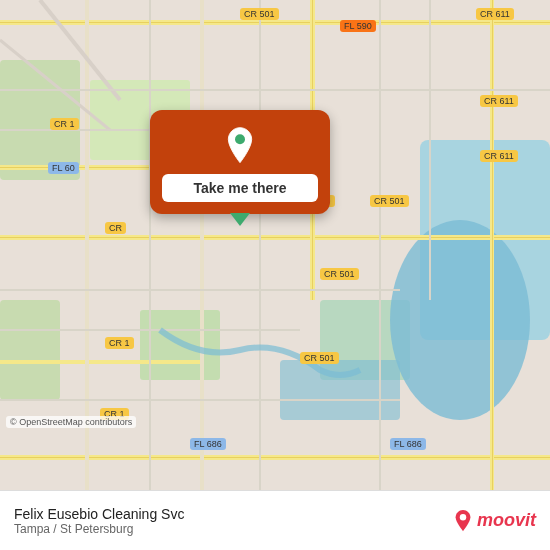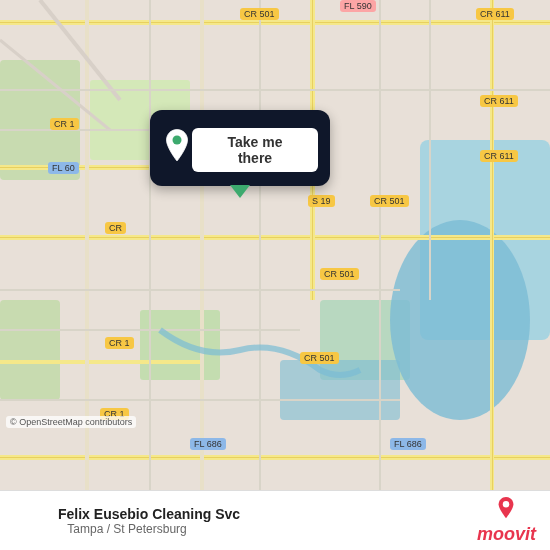--- a/index.html
+++ b/index.html
@@ -25,25 +25,25 @@
       width: 100%;
       height: 100%;
     }
 
     
     .popup-card {
       position: absolute;
       top: 110px;
       left: 150px;
       width: 180px;
-      background: #0f172a;
+      background: #c2410c;
       border-radius: 12px;
       padding: 16px 12px 12px 12px;
       display: flex;
-      flex-direction: row;
+      flex-direction: column;
       align-items: center;
       box-shadow: 0 4px 12px rgba(0,0,0,0.3);
       cursor: pointer;
     }
 
     .popup-card::after {
       content: '';
       position: absolute;
       bottom: -12px;
       left: 50%;
@@ -99,49 +99,46 @@
       position: relative;
     }
 
     .info-text {
       display: flex;
       flex-direction: column;
     }
 
     .info-title {
       font-size: 14px;
-      font-weight: bold;
+      font-weight: normal;
       color: #222;
-      margin-left: 44px;
     }
 
     .info-subtitle {
       font-size: 12px;
       color: #666;
-      text-align: center;
     }
 
     
     .copyright {
       position: absolute;
       bottom: 62px;
       left: 6px;
       font-size: 9px;
       color: #555;
       background: rgba(255,255,255,0.75);
       padding: 1px 4px;
       border-radius: 3px;
     }
 
     
     .moovit-logo {
       display: flex;
       align-items: center;
       gap: 4px;
-      flex-direction: column;
     }
 
     .moovit-pin {
       width: 20px;
       height: 24px;
     }
 
     .moovit-text {
       font-size: 18px;
       font-weight: bold;
@@ -204,21 +201,21 @@
     <line x1="150" y1="0" x2="150" y2="490" stroke="#d8d4c8" stroke-width="2"></line>
     <line x1="260" y1="0" x2="260" y2="490" stroke="#d8d4c8" stroke-width="2"></line>
     <line x1="380" y1="0" x2="380" y2="490" stroke="#d8d4c8" stroke-width="2"></line>
     <line x1="430" y1="0" x2="430" y2="300" stroke="#d8d4c8" stroke-width="2"></line>
 
     <path d="M160 330 Q200 360 240 350 Q280 340 320 370 Q340 380 360 370" stroke="#7bbcd4" stroke-width="6" fill="none" opacity="0.7"></path>
   </svg>
 
   
   <div class="road-label" style="top:8px;left:240px;">CR 501</div>
-  <div class="road-label" style="top:0;left:340px;background:#fca5a5;">FL 590</div>
+  <div class="road-label" style="top:20px;left:340px;background:#f97316;">FL 590</div>
   <div class="road-label" style="top:8px;left:476px;">CR 611</div>
   <div class="road-label" style="top:118px;left:50px;">CR 1</div>
   <div class="road-label" style="top:155px;left:48px;background:#8db8e8;margin-top:7px;">FL 60</div>
   <div class="road-label" style="top:195px;left:370px;">CR 501</div>
   <div class="road-label" style="top:195px;left:308px;">S 19</div>
   <div class="road-label" style="top:95px;left:480px;">CR 611</div>
   <div class="road-label" style="top:150px;left:480px;">CR 611</div>
   <div class="road-label" style="top:222px;left:105px;">CR</div>
   <div class="road-label" style="top:268px;left:320px;">CR 501</div>
   <div class="road-label" style="top:337px;left:105px;">CR 1</div>

